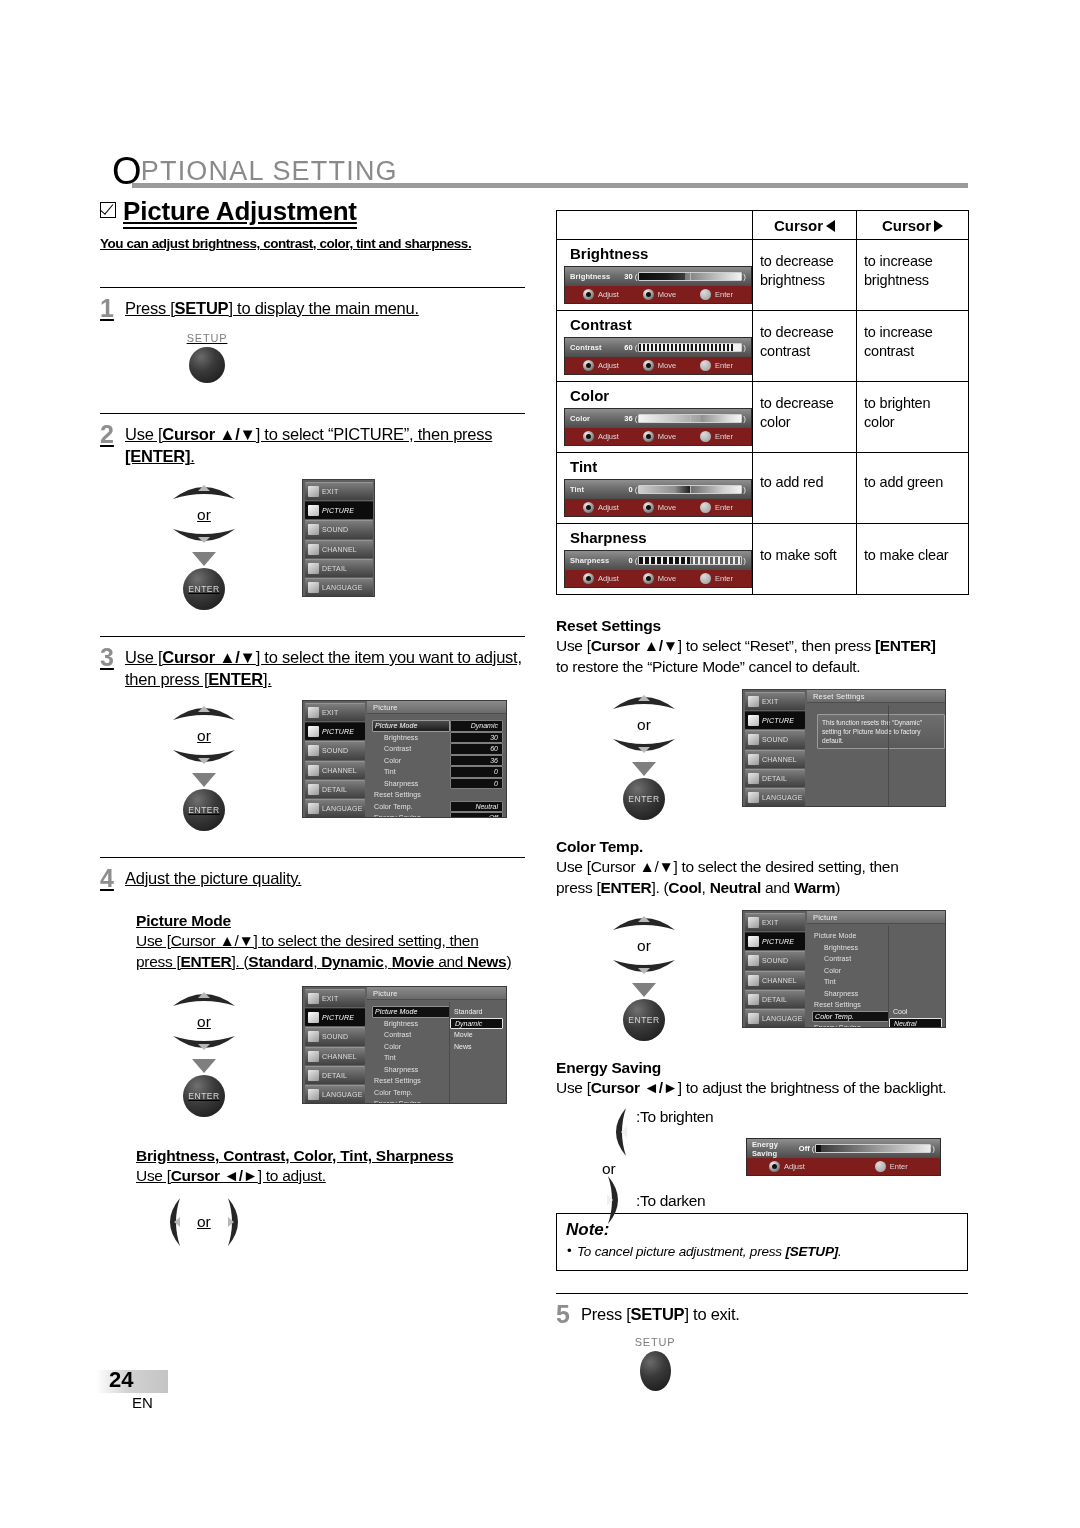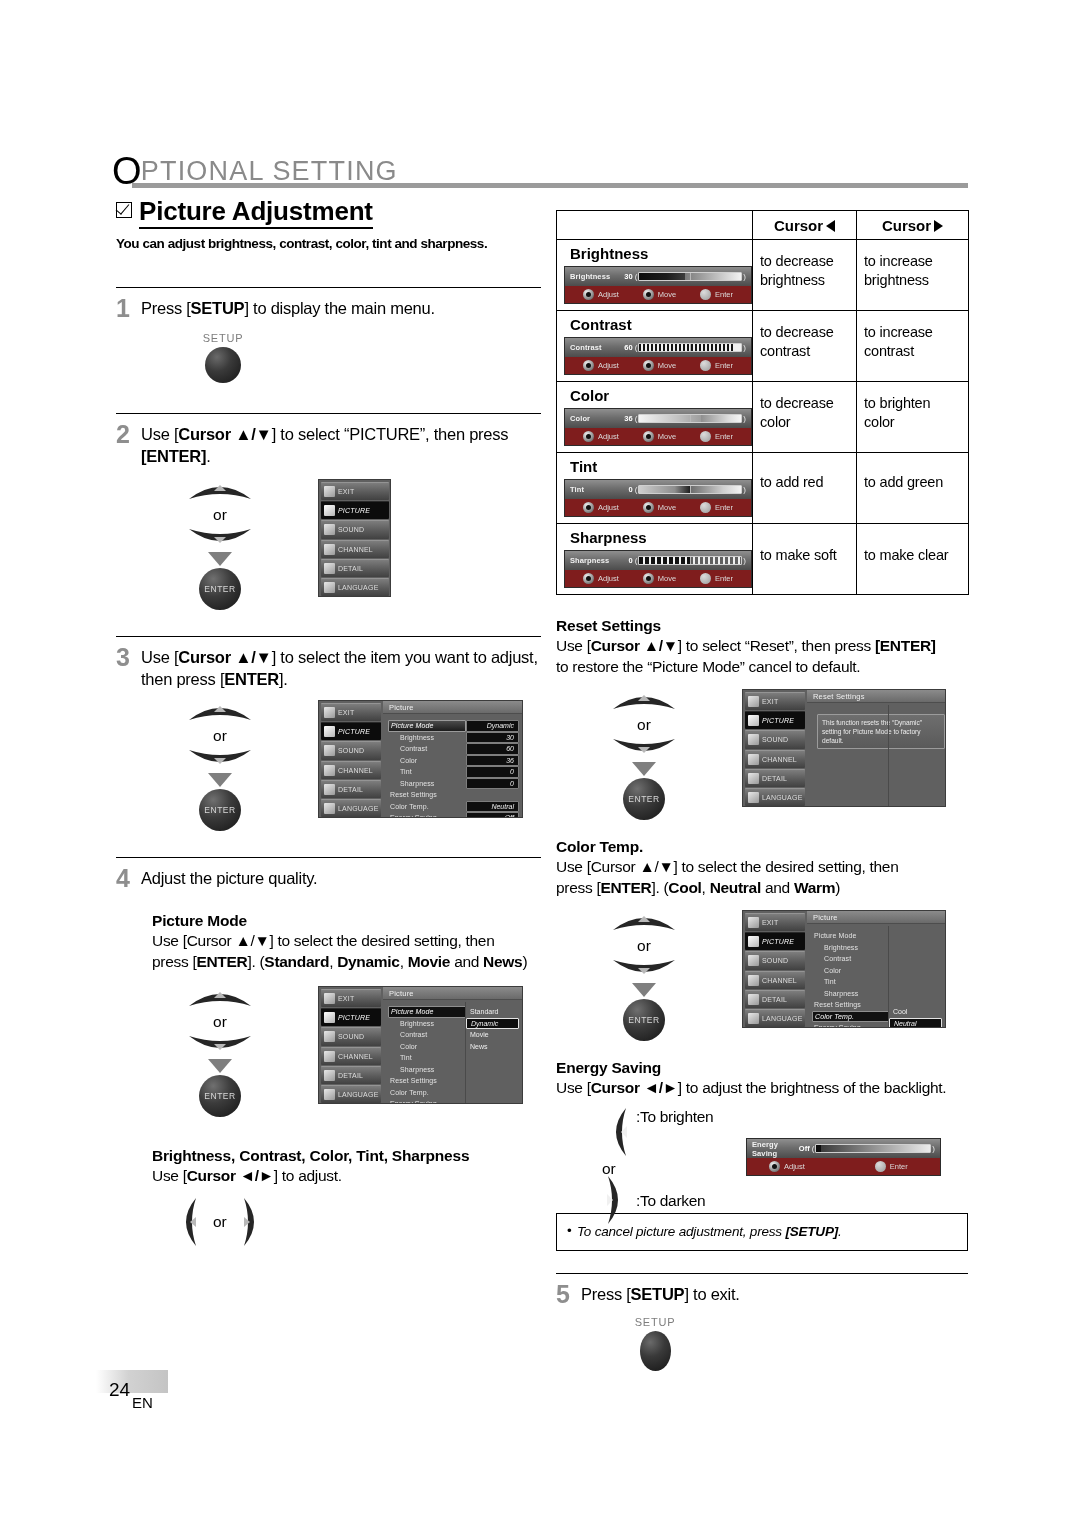--- a/index.html
+++ b/index.html
@@ -20,21 +20,21 @@
   #chapter-title .bigO{
     font-size:38px; color:#000; font-weight:400; line-height:34px;
     position:relative; top:4px; margin-right:-2px;
   }
   #chapter-rule{
     position:absolute; left:20px; top:33px; width:836px; height:5px;
     background:#9b9b9b;
   }
 
   
-  #col-left { position:absolute; left:116px; top:196px; width:425px; }
+  #col-left { position:absolute; left:100px; top:196px; width:425px;text-decoration:underline; }
   #col-right{ position:absolute; left:556px; top:210px; width:412px; }
 
   
   #section-heading{
     display:flex; align-items:flex-start; gap:7px;
     font-size:26px; font-weight:bold; letter-spacing:-0.2px;
   }
   .checkbox-glyph{
     display:inline-block; width:16px; height:16px; position:relative; top:6px;
     border:1.6px solid #000; flex:0 0 auto;
@@ -212,21 +212,21 @@
   #note-item{ font-size:13.5px; font-style:italic; line-height:18px; padding-left:11px;
               position:relative; margin-top:3px; letter-spacing:-0.2px;}
   #note-item::before{ content:"\2022"; position:absolute; left:1px; top:-1px; font-style:normal; }
 
   
   #footer{ position:absolute; left:96px; top:1370px; width:160px; }
   #pg-band{
     width:72px; height:23px; position:relative;
     background:linear-gradient(90deg,#ffffff 0%,#d2d2d2 45%,#c4c4c4 100%);
   }
-  #pg-num{ position:absolute; left:13px; top:-3px; font-size:19px; font-weight:normal;margin-top:12px; }
+  #pg-num{ position:absolute; left:13px; top:-3px; font-size:22px; font-weight:bold; }
   #pg-lang{ position:absolute; left:36px; top:24px; font-size:15px;text-align:right; }
 
   .or-text{ font-size:15.5px; }
 </style>
 </head>
 <body>
 
 <div id="page-header">
   <div id="chapter-title">
     <span class="bigO">O</span><span>PTIONAL  SETTING</span>
@@ -918,20 +918,21 @@
           <span class="btn-hint">
               <span class="ring filled"></span>
               <span>Enter</span>
             </span>
         </div>
       </div>
     </div>
   </div>
 
   <div id="note-box" style="margin-top:2px;">
+    <div id="note-title">Note:</div>
     <div id="note-item">
       <span>To cancel picture adjustment, press </span><b>[SETUP]</b><span>.</span>
     </div>
   </div>
 
   <div class="step" style="margin-top:22px;">
     <div class="step-rule"></div>
     <div class="step-body">
       <div class="step-num">5</div>
       <div class="step-text">

